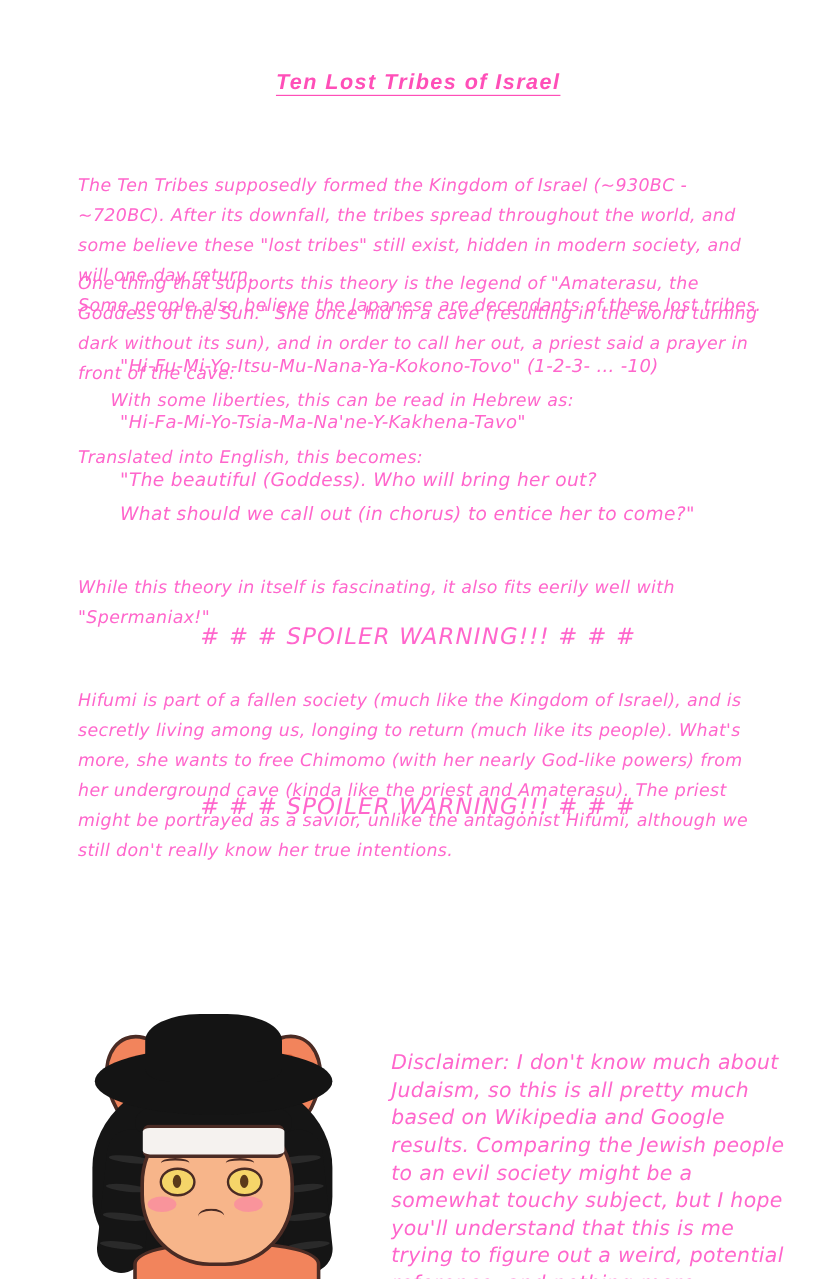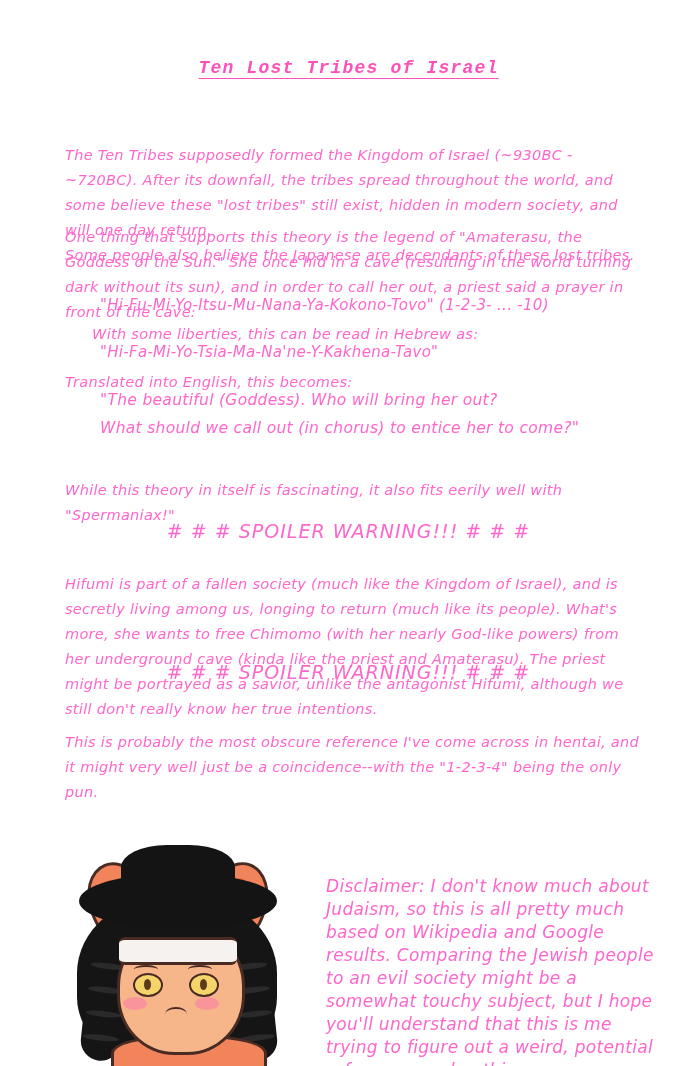--- a/index.html
+++ b/index.html
@@ -14,21 +14,21 @@
     overflow: hidden;
     font-family: "DejaVu Sans", sans-serif;
   }
   .page {
     position: relative;
     width: 697px;
     height: 1066px;
     background: #ffffff;
   }
   .handwriting {
-    font-family: Liberation Mono, monospace;
+    font-family: Liberation Sans, sans-serif;
     color: #ff66cc;
     font-style: italic;
     letter-spacing: 0.4px;
   }
   #title {
     position: absolute;
     top: 58px;
     left: 0;
     width: 697px;
     text-align: center;
@@ -239,21 +239,20 @@
 What should we call out (in chorus) to entice her to come?"</div>
 
   <div id="para5" class="block">While this theory in itself is fascinating, it also fits eerily well with "Spermaniax!"</div>
 
   <div id="spoiler-top" class="block">#  #  # SPOILER WARNING!!!  #  #  #</div>
 
   <div id="para6" class="block">Hifumi is part of a fallen society (much like the Kingdom of Israel), and is secretly living among us, longing to return (much like its people). What's more, she wants to free Chimomo (with her nearly God-like powers) from her underground cave (kinda like the priest and Amaterasu). The priest might be portrayed as a savior, unlike the antagonist Hifumi, although we still don't really know her true intentions.</div>
 
   <div id="spoiler-bottom" class="block">#  #  # SPOILER WARNING!!!  #  #  #</div>
 
-  <div id="para7" class="block">This is probably the most obscure reference I've come across in hentai, and it might very well just be a coincidence--with the "1-2-3-4" being the only pun.</div>
 
 
   <div id="disclaimer" class="block"><span>Disclaimer: I don't know much about Judaism, so this is all pretty much based on Wikipedia and Google results. Comparing the Jewish people to an evil society might be a somewhat touchy subject, but I hope you'll understand that this is me trying to figure out a weird, potential reference, and nothing more. </span><span class="shalom">Shalom aleichem~!</span></div>
 
   <div id="character">
     <div class="c-layer ear left">
         <div class="ear-inner"></div>
       </div>
     <div class="c-layer ear right">
         <div class="ear-inner"></div>

